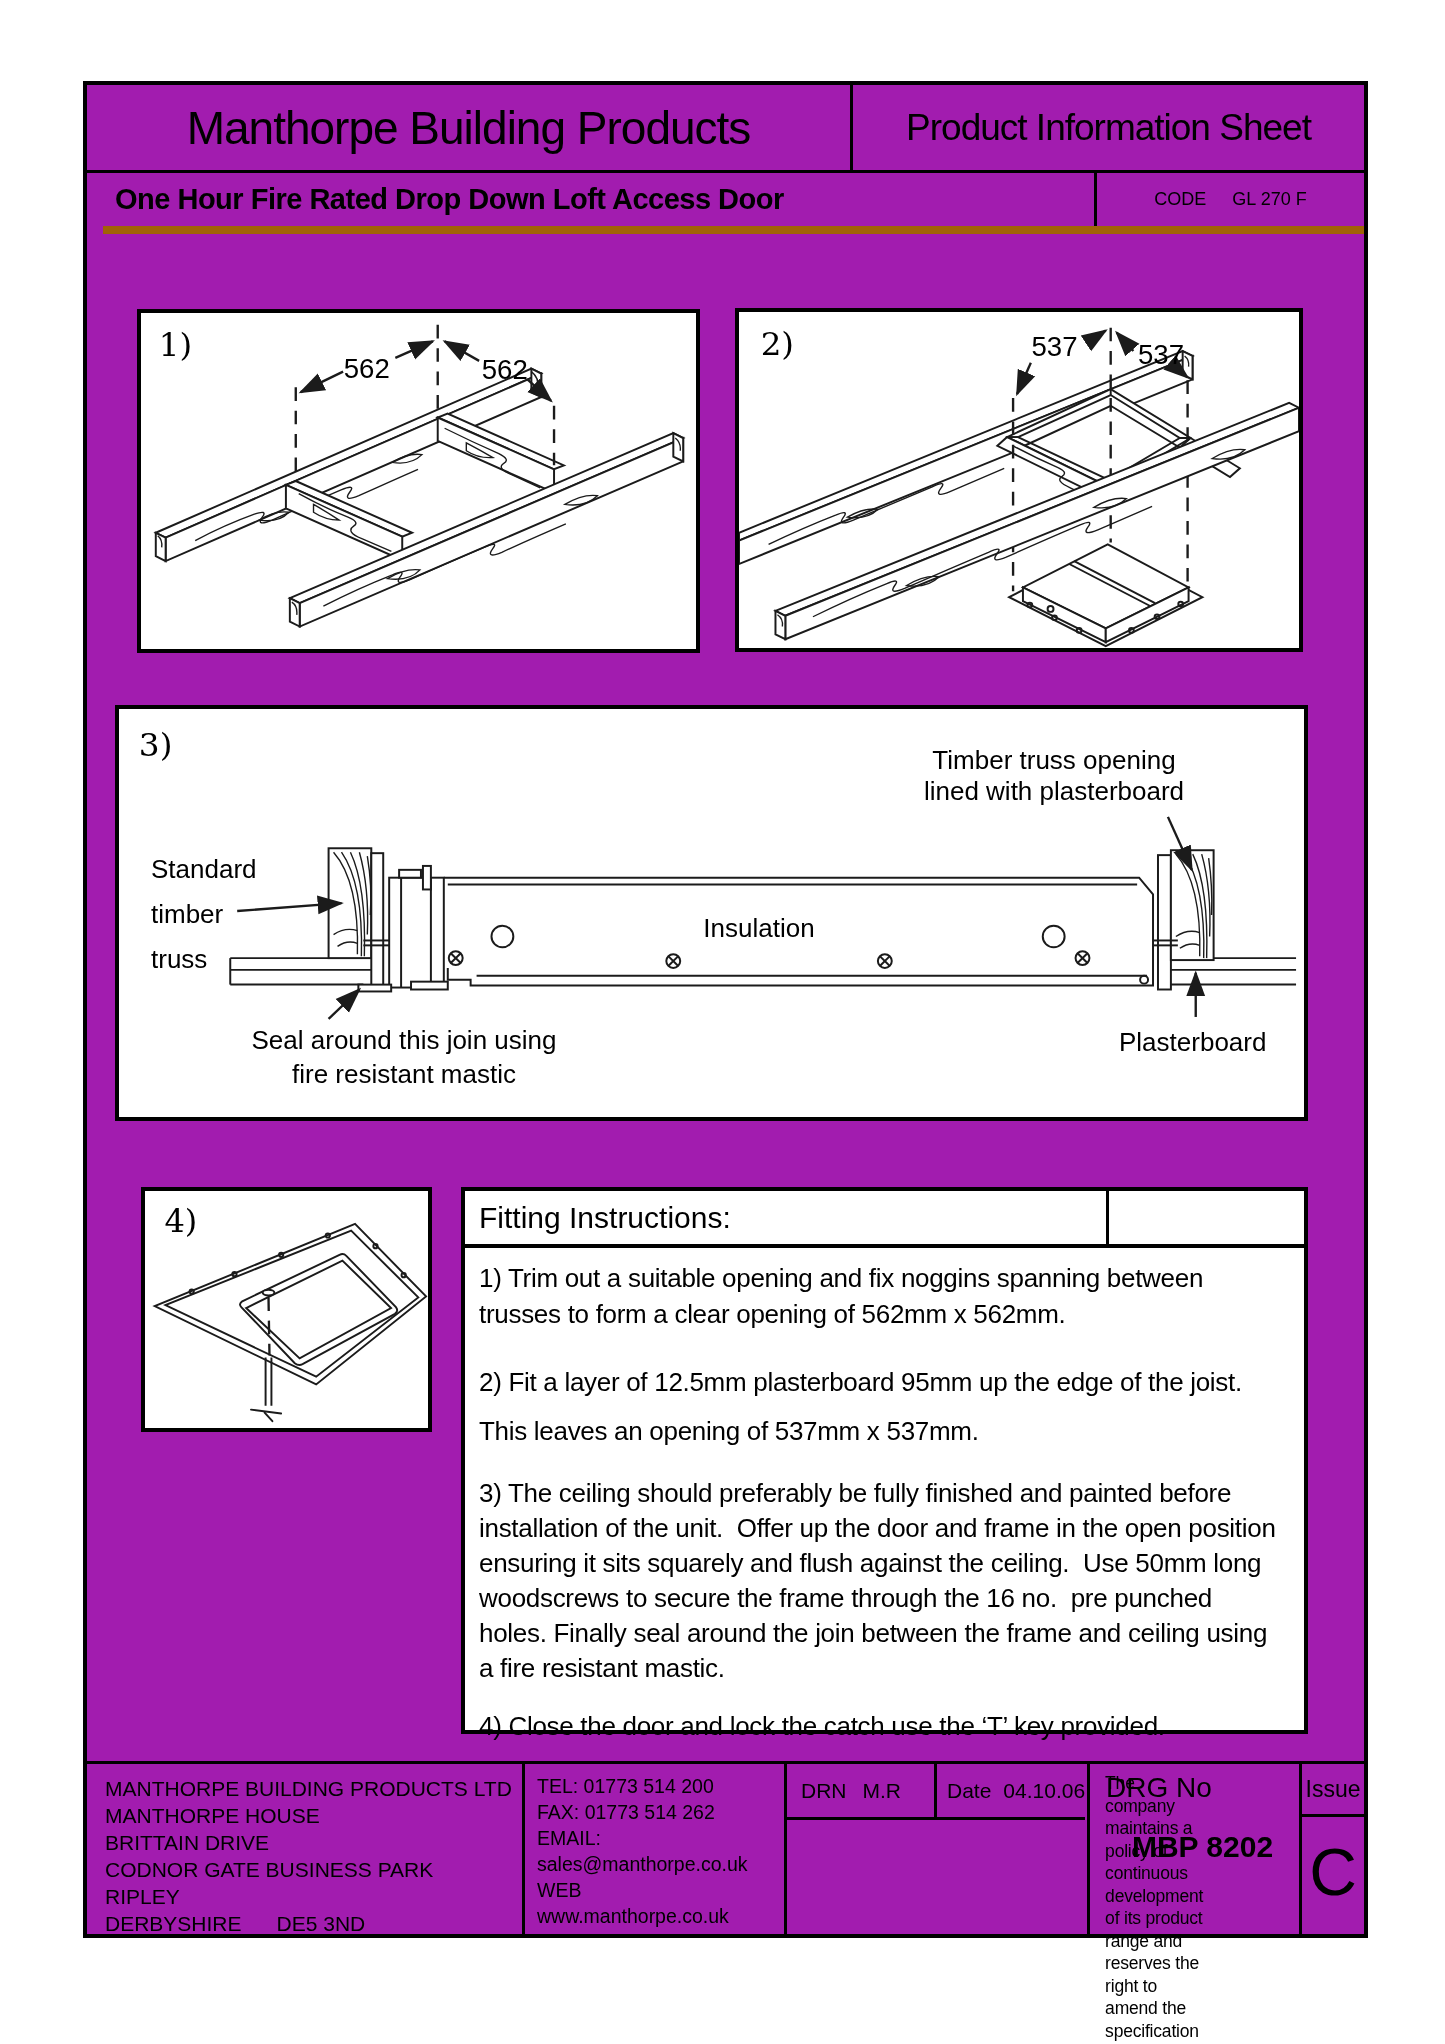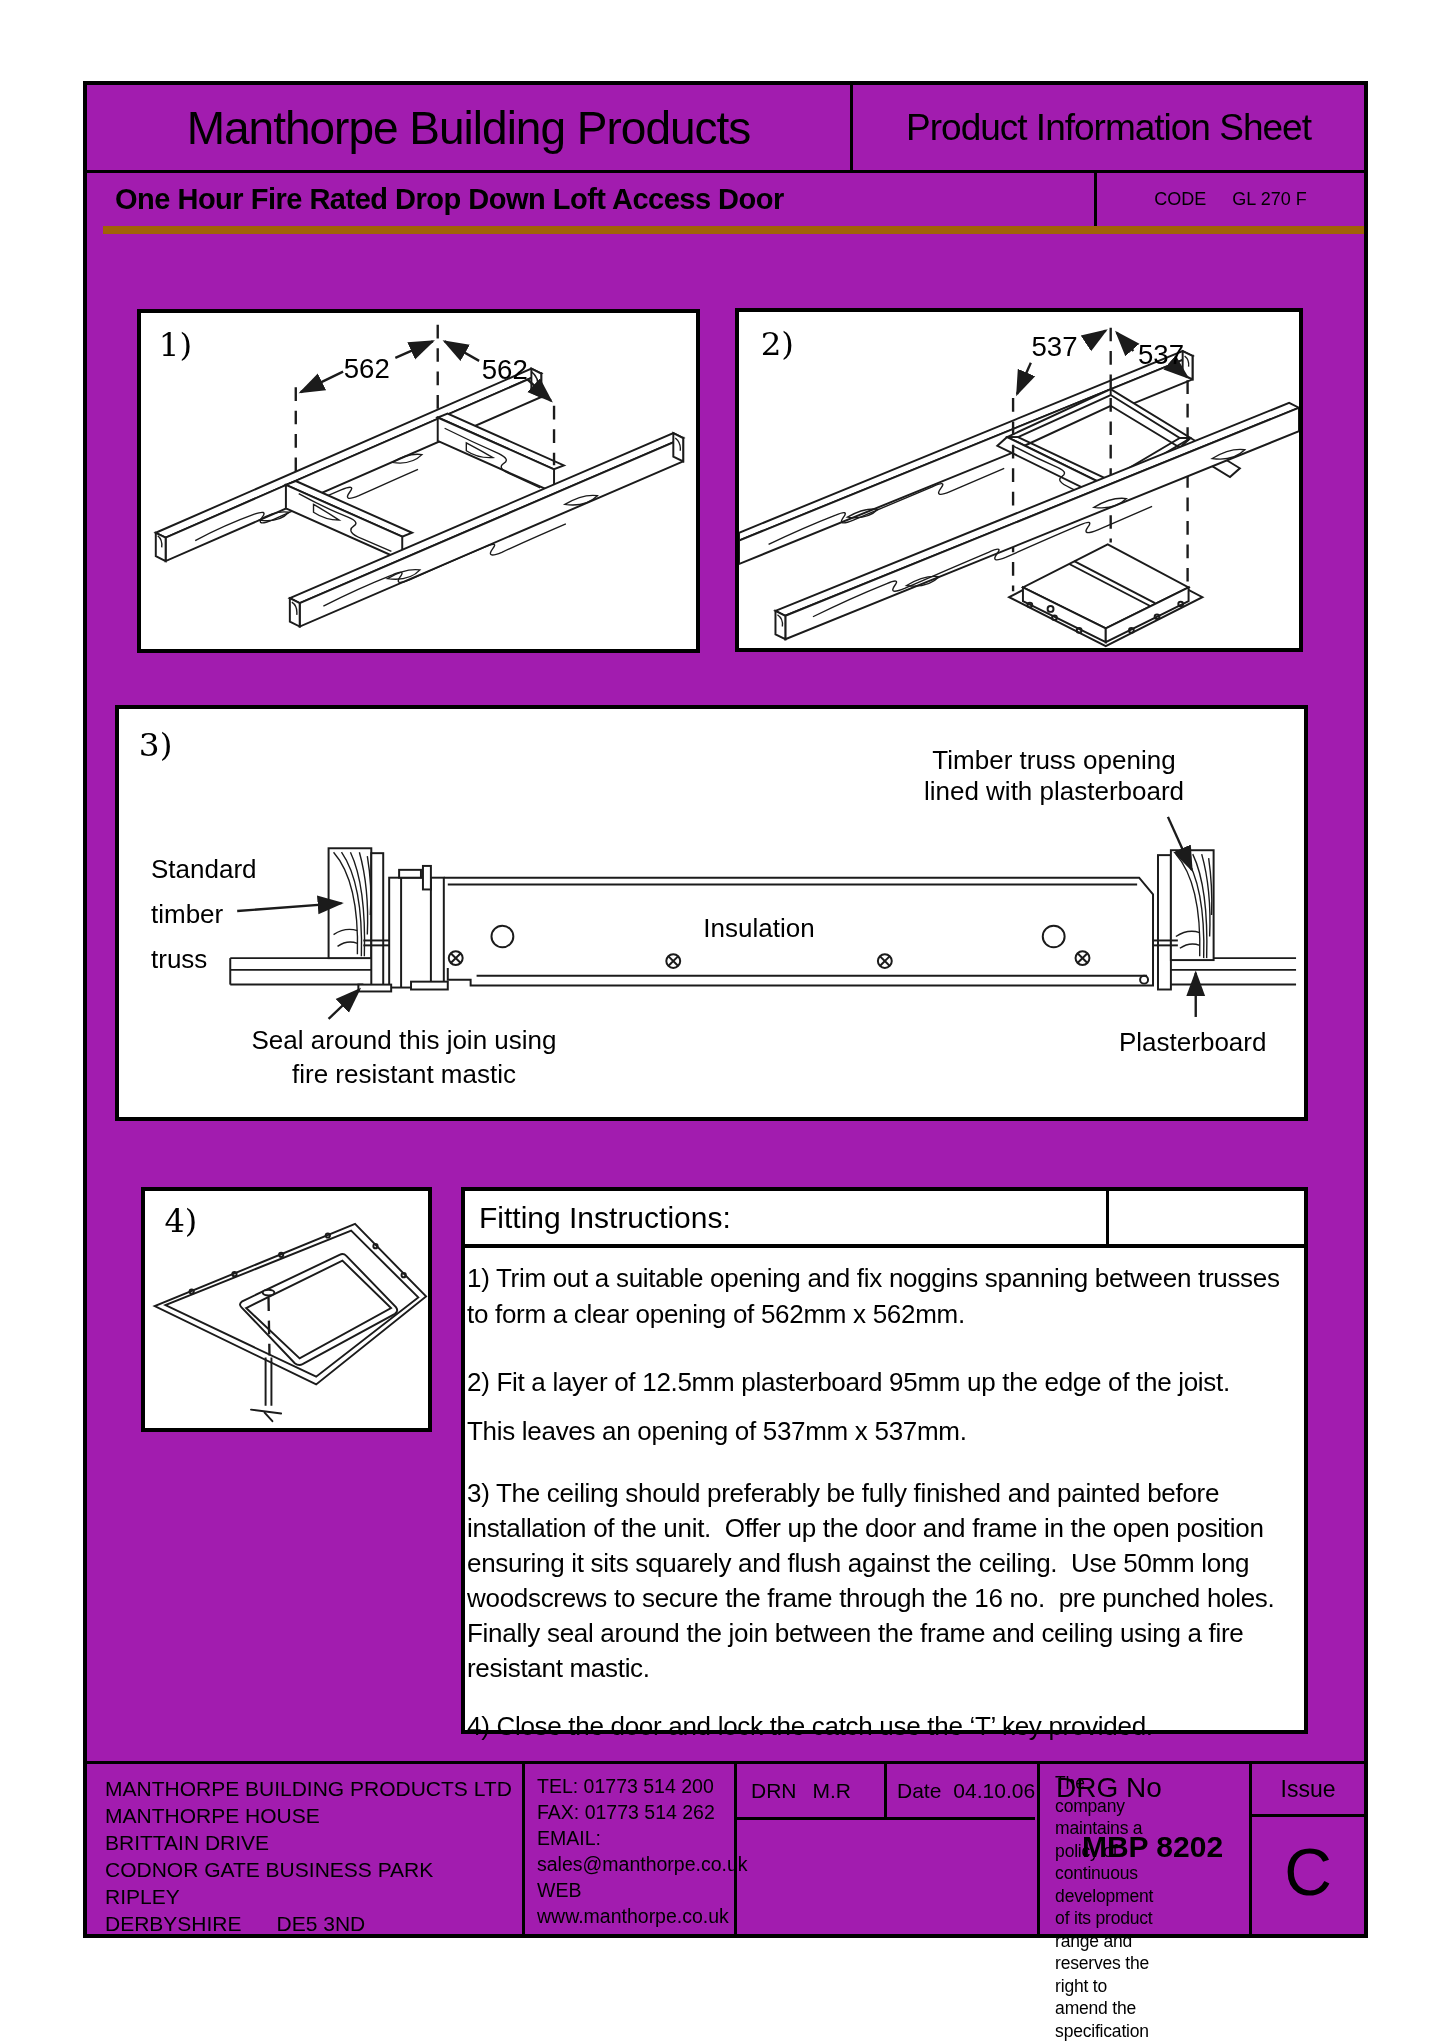--- a/index.html
+++ b/index.html
@@ -20,29 +20,29 @@
   .d4{left:54px;top:953px;width:291px;height:245px;}
   .d3lbl{position:absolute;font-size:26px;line-height:31px;white-space:pre-line;}
   .lbl-opening{left:700px;top:36px;width:470px;text-align:center;}
   .lbl-standard{left:32px;top:138px;line-height:45px;}
   .lbl-insulation{left:540px;top:204px;width:200px;text-align:center;}
   .lbl-seal{left:100px;top:314px;width:370px;text-align:center;line-height:34px;}
   .lbl-plasterboard{left:1000px;top:318px;width:190px;}
   .fitbox{position:absolute;left:374px;top:953px;width:847px;height:547px;border:4px solid #000;box-sizing:border-box;background:#fff;}
   .fit-title-row{height:53px;border-bottom:4px solid #000;position:relative;text-decoration:underline;}
   .fit-title-cell{position:absolute;left:0;top:0;height:53px;width:644px;border-right:3px solid #000;display:flex;align-items:center;padding-left:14px;box-sizing:border-box;font-size:30px;}
-  .steps{padding:12px 22px 0 2px;}
+  .steps{padding:12px 22px 0 14px;}
   .step{font-size:26px;line-height:36px;margin:0 0 26px 0;white-space:pre-wrap;letter-spacing:-0.3px;}
   .step.s2{line-height:49px;margin-bottom:20px;}
   .step.s3{line-height:35px;margin-bottom:22px;}
   .footer{display:flex;flex:0 0 auto;height:170px;border-top:3px solid #000;}
   .fcol{box-sizing:border-box;}
   .f-addr{width:435px;padding:11px 0 0 18px;font-size:21px;line-height:27px;}
   .f-addr div{white-space:pre;}
-  .f-contact{width:212px;border-left:3px solid #000;padding:9px 0 0 12px;font-size:19.5px;line-height:26px;}
+  .f-contact{width:262px;border-left:3px solid #000;padding:9px 0 0 12px;font-size:19.5px;line-height:26px;}
   .f-mid{width:303px;border-left:3px solid #000;display:flex;flex-direction:row;}
   .drn-date{display:flex;height:53px;border-bottom:3px solid #000;flex:0 0 auto;}
   .drn{width:150px;border-right:3px solid #000;display:flex;align-items:center;gap:16px;padding-left:14px;font-size:21px;box-sizing:border-box;}
   .ddate{flex:1;display:flex;align-items:center;gap:12px;padding-left:10px;font-size:21px;}
   .disclaimer{flex:1;padding:8px 14px 0 20px;font-size:17.5px;line-height:22.5px;letter-spacing:-0.2px;}
   .f-drg{width:212px;border-left:3px solid #000;padding:8px 0 0 16px;}
   .drg-label{font-size:28px;}
   .drg-value{font-size:30px;font-weight:bold;text-align:center;margin-top:26px;}
   .f-issue{flex:1;border-left:3px solid #000;display:flex;flex-direction:column;}
   .issue-label{height:50px;border-bottom:3px solid #000;display:flex;align-items:center;justify-content:center;font-size:23px;flex:0 0 auto;}

